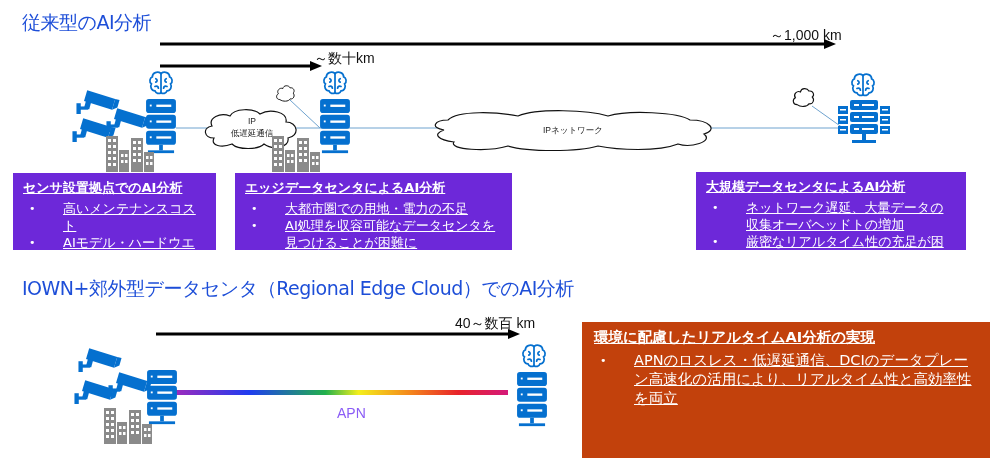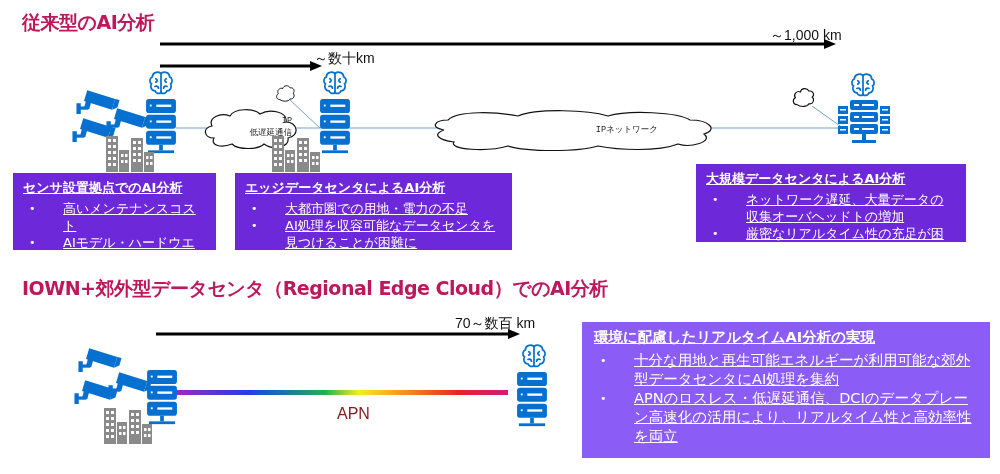--- a/index.html
+++ b/index.html
@@ -1,29 +1,29 @@
 <!DOCTYPE html>
 <html><head>
 <meta charset="utf-8">
 <style>
   html, body { margin:0; padding:0; background:#ffffff; }
   body { width:1000px; height:474px; position:relative; overflow:hidden;
          font-family: "DejaVu Sans", "Liberation Sans", sans-serif; color:#111; }
   .abs { position:absolute; }
-  .section-title { font-weight:bold; font-size:19px; color:#be185d; white-space:nowrap; letter-spacing:-0.5px; }
+  .section-title { font-weight:normal; font-size:19px; color:#1d4ed8; white-space:nowrap; letter-spacing:-0.5px; }
   .dist-label { font-size:14px; color:#111; white-space:nowrap; font-family:Liberation Sans, sans-serif; }
   .box { position:absolute; color:#fff; font-size:13px; line-height:17px; box-sizing:border-box; padding:6px 10px; }
   .box.blue { background:#6d28d9; }
-  .box.orange { background:#8b5cf6; font-size:14.5px; line-height:19px; padding:6px 12px; }
+  .box.orange { background:#c2410c; font-size:14.5px; line-height:19px; padding:6px 12px; }
   .box .heading { font-weight:bold; text-decoration:underline; display:block; white-space:nowrap; }
   .box ul { list-style:none; margin:4px; padding:0;text-decoration:underline; }
   .box li { position:relative; padding-left:36px; }
   .box li::before { content:"•"; position:absolute; left:2px; top:0; font-size:11px; }
-  .cloud-label { font-size:8.5px; color:#222; text-align:right; line-height:12px; font-family:Liberation Mono, monospace; }
-  .apn-label { font-size:16px; color:#7f1d1d; font-family:"Liberation Sans", sans-serif; }
+  .cloud-label { font-size:8.5px; color:#222; text-align:center; line-height:12px; font-family:Liberation Sans, sans-serif; }
+  .apn-label { font-size:14px; color:#8b5cf6; font-family:"Liberation Sans", sans-serif; }
   svg { overflow:visible; }
 </style>
 </head>
 <body>
 
 <svg width="0" height="0" style="position:absolute">
   <defs>
     <symbol id="sym-server" viewBox="0 0 34 60">
       <rect x="1" y="0" width="32" height="15" rx="3" fill="#0570cf"></rect>
       <rect x="1" y="17" width="32" height="15" rx="3" fill="#0570cf"></rect>
@@ -221,37 +221,37 @@
 </div>
 
 <div class="box blue" style="left:235px; top:173px; width:277px; height:77px;">
   <span class="heading">エッジデータセンタによるAI分析</span>
   <ul>
     <li>大都市圏での用地・電力の不足</li>
     <li>AI処理を収容可能なデータセンタを見つけることが困難に</li>
   </ul>
 </div>
 
-<div class="box blue" style="left:696px; top:164px; width:270px; height:78px;">
+<div class="box blue" style="left:696px; top:172px; width:270px; height:78px;">
   <span class="heading">大規模データセンタによるAI分析</span>
   <ul>
     <li>ネットワーク遅延、大量データの収集オーバヘッドトの増加</li>
     <li>厳密なリアルタイム性の充足が困難</li>
   </ul>
 </div>
 
 <div class="abs section-title" style="left:22px; top:276px;">IOWN+郊外型データセンタ（Regional Edge Cloud）でのAI分析</div>
 
 <svg class="abs" style="left:0; top:320px;" width="580" height="30">
   <g>
     <line x1="156" y1="14" x2="510" y2="14" stroke="#000" stroke-width="3"></line>
     <polygon points="508,9 520,14 508,19" fill="#000"></polygon>
   </g>
 </svg>
-<div class="abs dist-label" style="left:455px; top:315px;">70～数百 km</div>
+<div class="abs dist-label" style="left:455px; top:315px;">40～数百 km</div>
 
 <svg class="abs" style="left:176px; top:390px;" width="332" height="6">
   <rect x="0" y="0" width="332" height="5" fill="url(#apn-grad)"></rect>
 </svg>
 <div class="abs apn-label" style="left:337px; top:405px;">APN</div>
 
 <svg class="abs" style="left:78px; top:344px;" width="44" height="28">
     <use href="#sym-camera"></use>
   </svg>
 <svg class="abs" style="left:108px; top:368px;" width="44" height="28">
@@ -270,16 +270,15 @@
 <svg class="abs" style="left:521px; top:343px;" width="26" height="26">
     <use href="#sym-brain"></use>
   </svg>
 <svg class="abs" style="left:516px; top:372px;" width="32" height="56">
     <use href="#sym-server"></use>
   </svg>
 
 <div class="box orange" style="left:582px; top:322px; width:408px; height:136px;">
   <span class="heading">環境に配慮したリアルタイムAI分析の実現</span>
   <ul>
-    <li>十分な用地と再生可能エネルギーが利用可能な郊外型データセンタにAI処理を集約</li>
     <li>APNのロスレス・低遅延通信、DCIのデータプレーン高速化の活用により、リアルタイム性と高効率性を両立</li>
   </ul>
 </div>
 
 </body></html>

